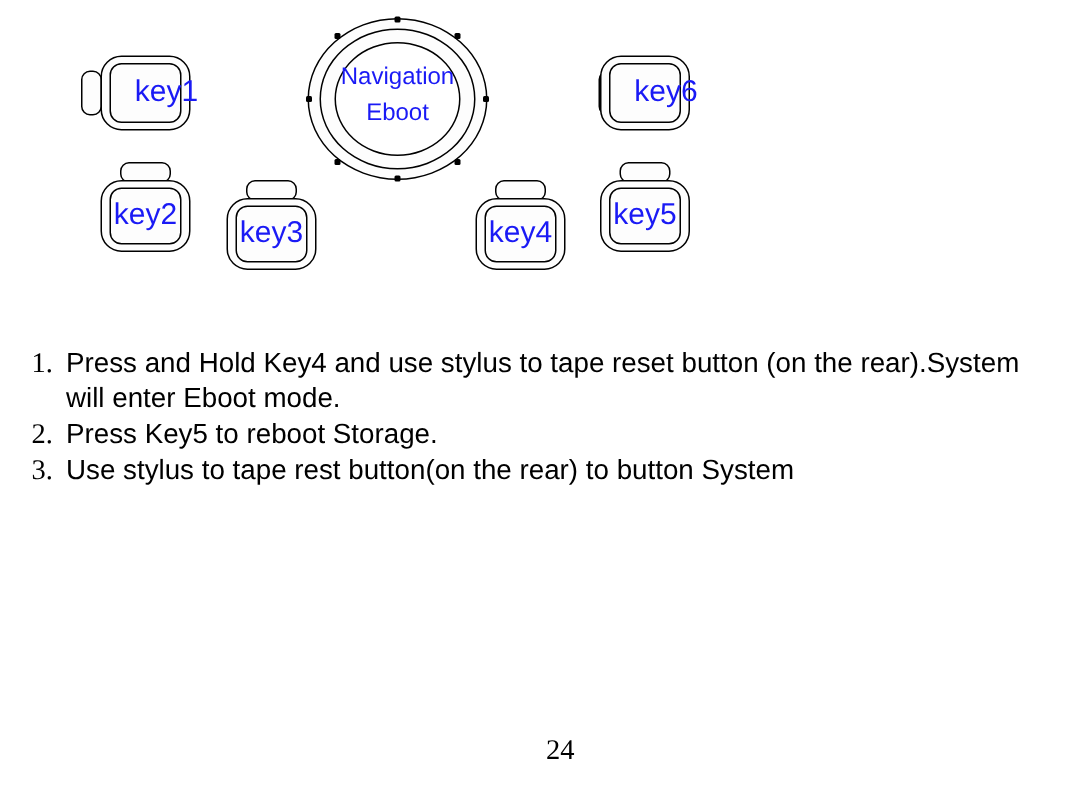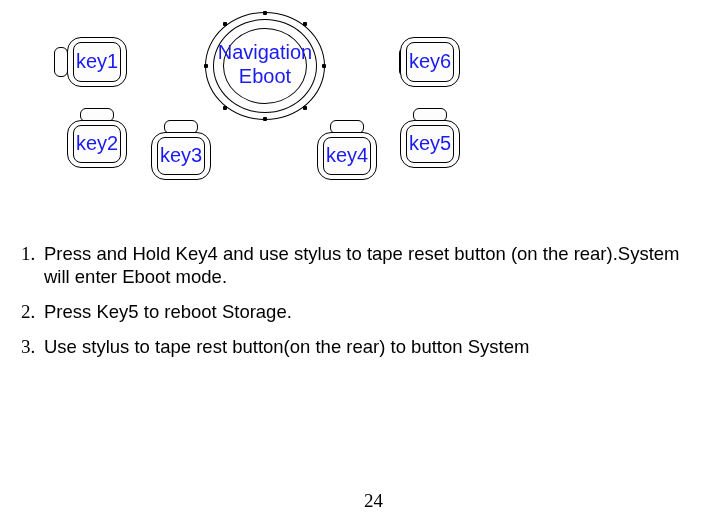--- a/index.html
+++ b/index.html
@@ -53,21 +53,21 @@
     position: absolute;
     color: #1a1af5;
     font-family: Arial, Helvetica, sans-serif;
     font-weight: 400;
     white-space: nowrap;
     text-align: center;
   }
   
   .k-tall .outer { left: 0;  top: 0;  width: 60px; height: 50px; }
   .k-tall .inner { left: 6px; top: 5px; width: 48px; height: 40px; }
-  .k-tall .label { left: 0; top: 13px; width: 60px; font-size: 20px; }
+  .k-tall .label { left: 0; top: 13px; width: 60px; font-size: 20px; padding-left: 14px; }
   .k-tall .tail  { width: 14px; height: 30px; top: 10px; border-radius: 6px; }
   
   .k-short .outer { left: 0;  top: 0;  width: 60px; height: 48px; }
   .k-short .inner { left: 6px; top: 5px; width: 48px; height: 38px; }
   .k-short .label { left: 0; top: 12px; width: 60px; font-size: 20px; }
   .k-short .tailTop { position:absolute; width:34px; height:14px; border:1px solid #000; background:#fdfdfd; border-radius:6px; left:13px; top:-12px; box-sizing:border-box;}
   
   .nav {
     position: absolute;
     left: 160px;
@@ -78,21 +78,21 @@
     border: 1px solid #000;
     border-radius: 50%;
     background: #fdfdfd;
     box-sizing: border-box;
   }
   .nav .c1 { left: 0;  top: 0;  width: 120px; height: 108px; }
   .nav .c2 { left: 8px; top: 7px; width: 104px; height: 94px; }
   .nav .c3 { left: 18px; top: 16px; width: 84px; height: 76px; background:#fff;}
   .nav .label {
     left: 0; top: 28px; width: 120px;
-    font-size: 20px;
+    font-size: 16px;
     line-height: 24px;
     text-align: center;
   }
   
   .nav .ticks { position:absolute; left:0; top:0; width:120px; height:108px; }
   .nav .ticks span {
     position:absolute;
     width:4px; height:4px;
     background:#000;
     border-radius:1px;
@@ -106,21 +106,21 @@
     font-size: 18.5px;
     line-height: 23px;
     font-family: Verdana, Geneva, sans-serif;
   }
   ol.instr {
     margin: 0;
     padding-left: 28px;
   }
   ol.instr > li {
     padding-left: 4px;
-    margin: 12px 0 1px 0;
+    margin: 0 0 1px 0;
   }
   ol.instr > li::marker {
     font-family: "Times New Roman", serif;
     font-size: 19px;
   }
   
   .pagenum {
     position: absolute;
     bottom: 14px;
     left: 16px;

